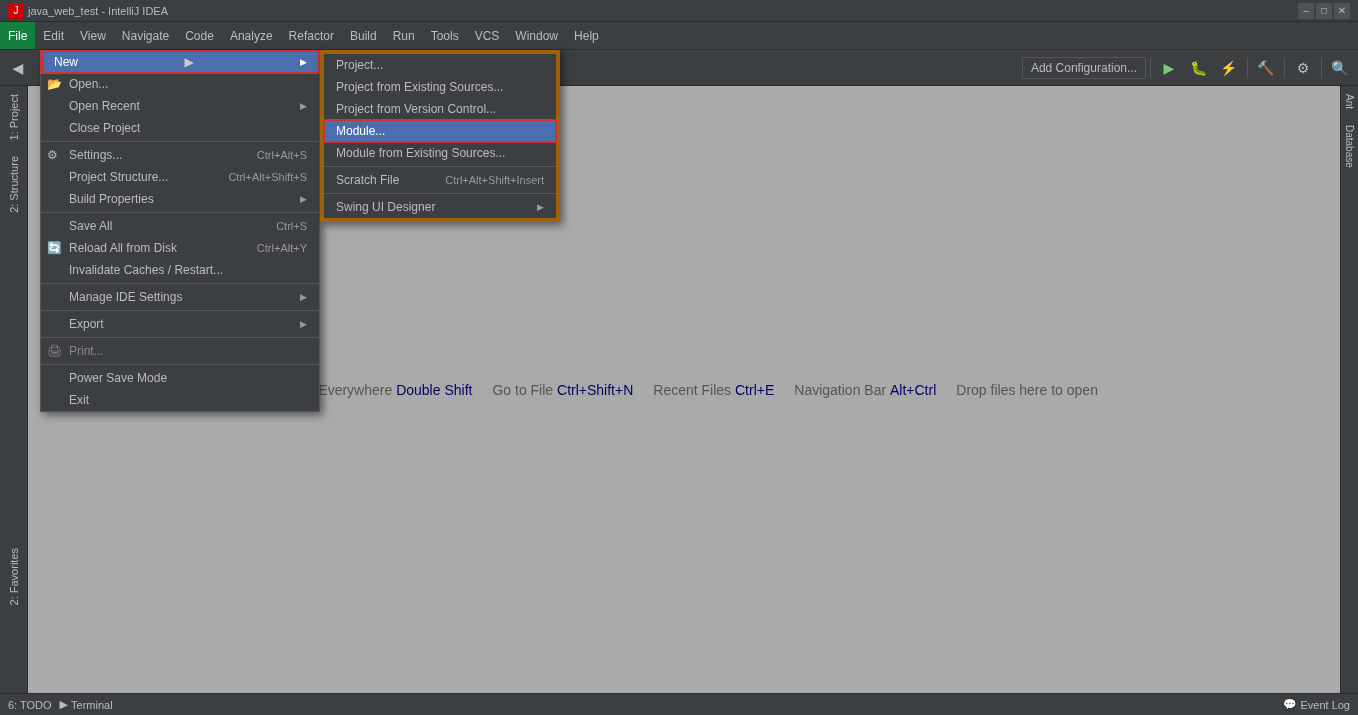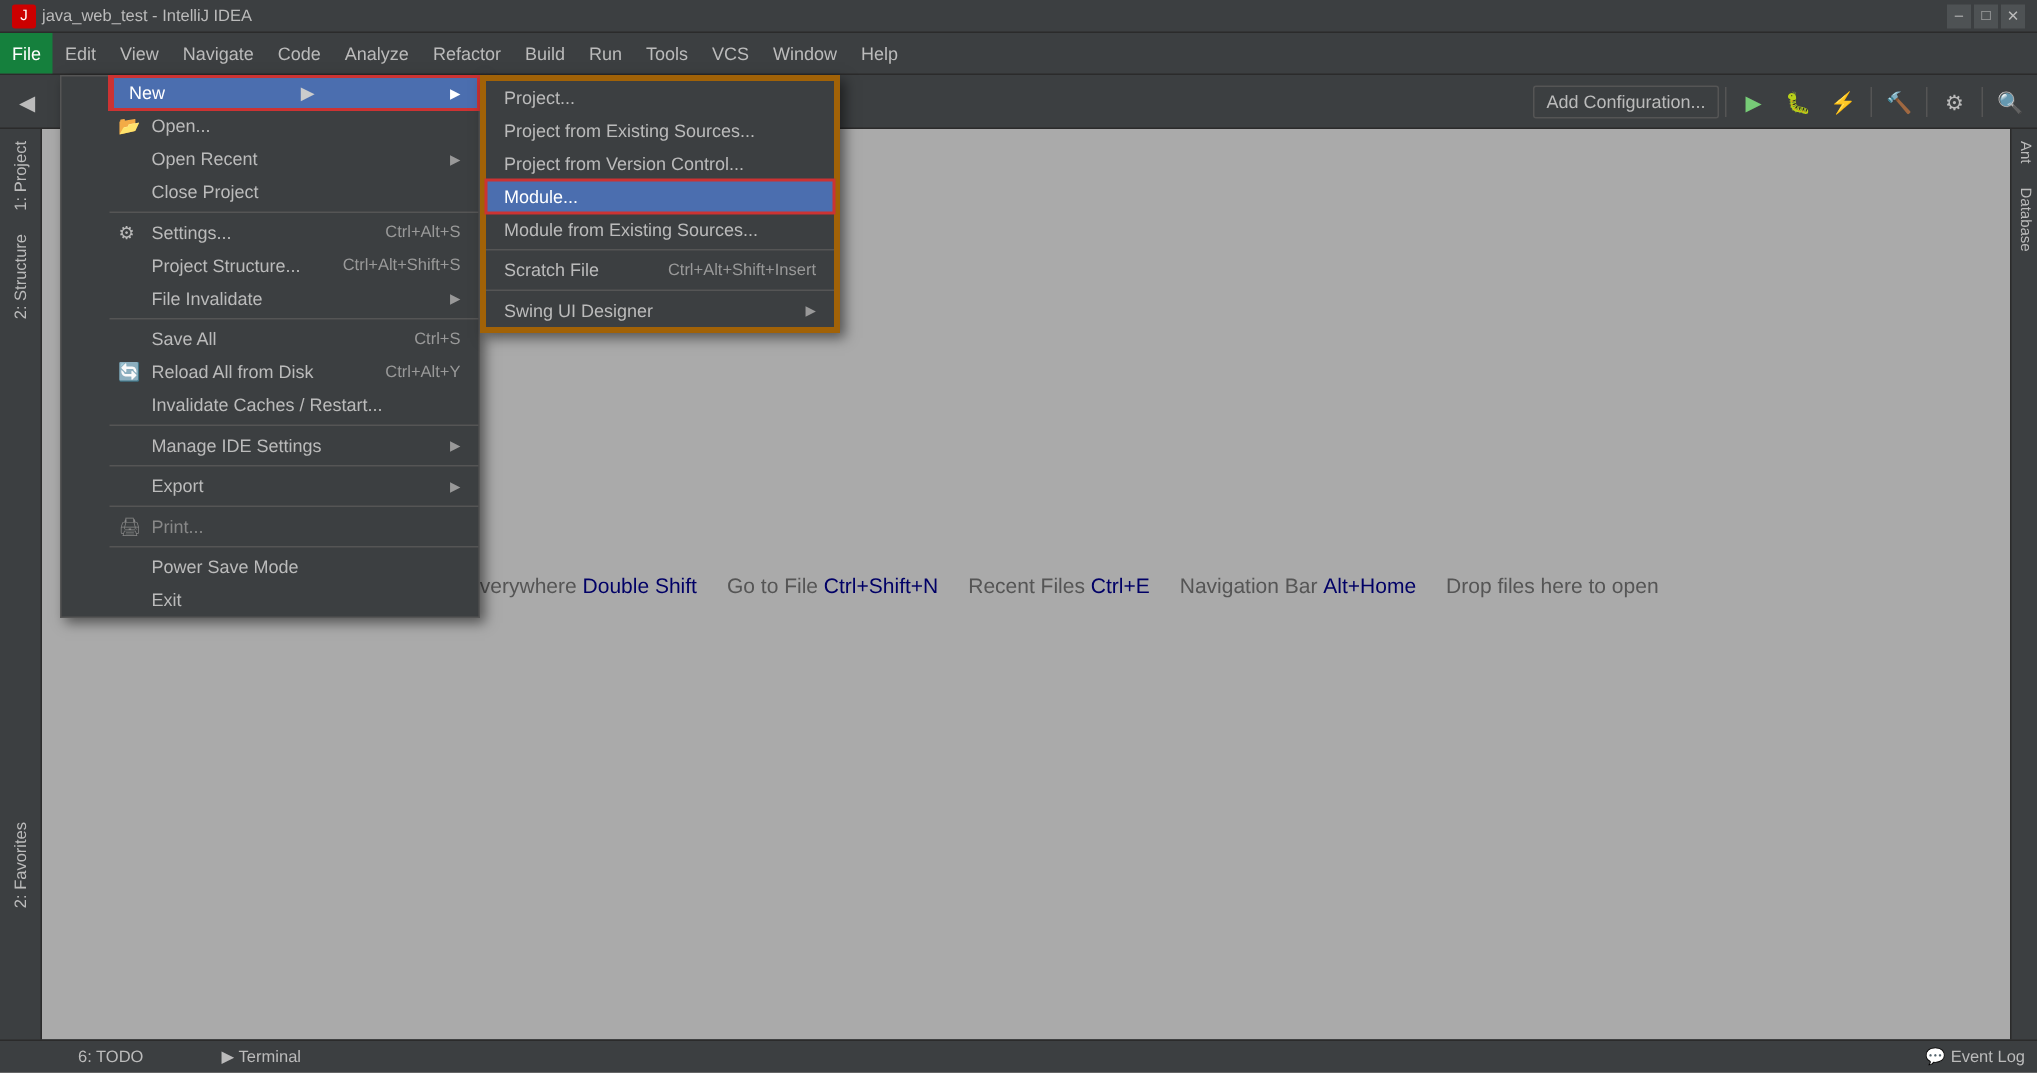--- a/index.html
+++ b/index.html
@@ -193,35 +193,33 @@
       left: 0;
       right: 0;
     }
     .status-item {
       color: #bbbbbb;
       font-size: 11px;
       cursor: pointer;
       display: flex;
       align-items: center;
       gap: 3px;
-      margin-left: 44px;
     }
     .status-spacer { flex: 1; }
 
     
     .file-menu {
       position: absolute;
       top: 50px;
       left: 40px;
       background: #3c3f41;
       border: 1px solid #555;
       min-width: 280px;
       z-index: 100;
       box-shadow: 3px 3px 8px rgba(0,0,0,0.5);
-      padding-left: 32px;
     }
     .menu-dropdown-item {
       padding: 4px 12px 4px 28px;
       color: #bbbbbb;
       cursor: pointer;
       display: flex;
       align-items: center;
       justify-content: space-between;
       font-size: 12px;
       position: relative;
@@ -349,21 +347,21 @@
     <div class="hint-item">
       Search Everywhere <span class="shortcut">Double Shift</span>
     </div>
     <div class="hint-item">
       Go to File <span class="shortcut">Ctrl+Shift+N</span>
     </div>
     <div class="hint-item">
       Recent Files <span class="shortcut">Ctrl+E</span>
     </div>
     <div class="hint-item">
-      Navigation Bar <span class="shortcut">Alt+Home</span>
+      Navigation Bar <span class="shortcut">Alt+Ctrl</span>
     </div>
     <div class="hint-item">
       Drop files here to open
     </div>
   </div>
 
   <div class="right-sidebar">
     <div class="right-tab">Ant</div>
     <div class="right-tab">Database</div>
   </div>
@@ -404,21 +402,21 @@
   <div class="menu-dropdown-item">
     <span class="menu-icon">⚙</span>
     <span>Settings...</span>
     <span class="menu-shortcut">Ctrl+Alt+S</span>
   </div>
   <div class="menu-dropdown-item">
     <span>Project Structure...</span>
     <span class="menu-shortcut">Ctrl+Alt+Shift+S</span>
   </div>
   <div class="menu-dropdown-item has-submenu">
-    <span>File Invalidate</span>
+    <span>Build Properties</span>
   </div>
   <div class="menu-separator"></div>
 
   <div class="menu-dropdown-item">
     <span>Save All</span>
     <span class="menu-shortcut">Ctrl+S</span>
   </div>
   <div class="menu-dropdown-item">
     <span class="menu-icon">🔄</span>
     <span>Reload All from Disk</span>

